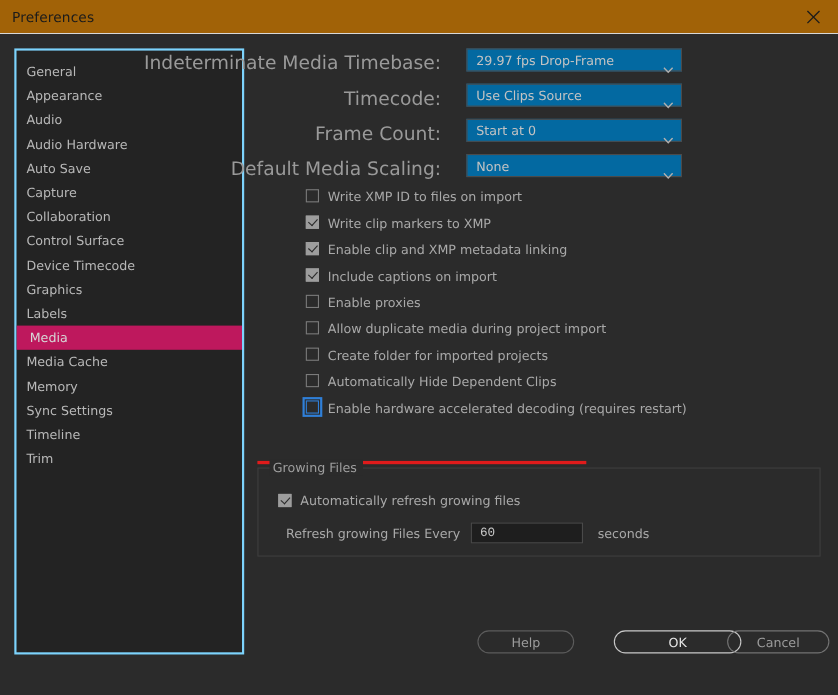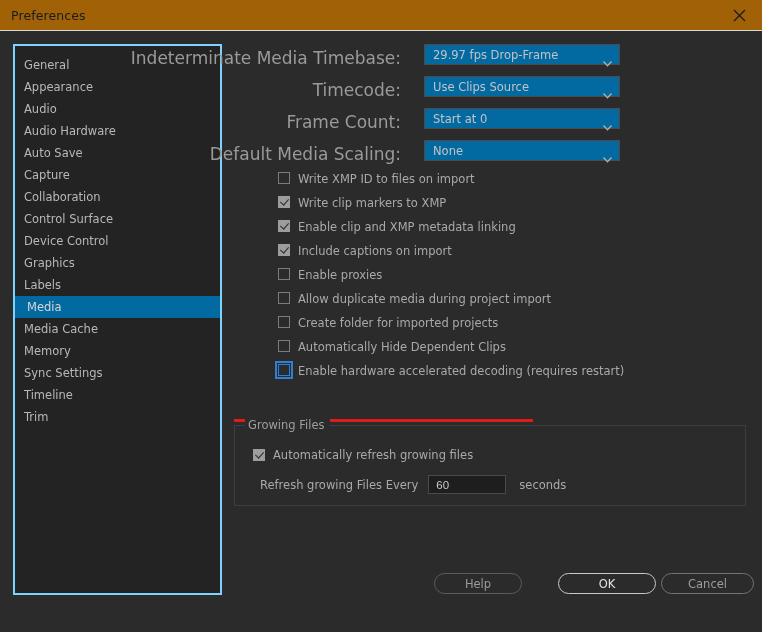--- a/index.html
+++ b/index.html
@@ -72,21 +72,21 @@
     height: 22px;
     line-height: 22px;
     padding-left: 9px;
     font-size: 11.5px;
     color: #b8b8b8;
     white-space: nowrap;
     cursor: default;
   }
   .side-item.first { margin-top: 8px; }
   .side-item.selected {
-    background: #0369a1;
+    background: #be185d;
     color: #d6d6d6;
     padding-left: 12px;
   }
 
   
   .pane {
     position: absolute;
     left: 234px;
     top: 13px;
     width: 515px;
@@ -221,28 +221,28 @@
     top: 49px;
     display: flex;
     align-items: center;
   }
   .refresh-label {
     font-size: 11.5px;
     color: #a9a9a9;
     margin-right: 10px;
   }
   .num-input {
-    width: 78px;
+    width: 102px;
     height: 19px;
     background: #1e1e1e;
     border: 1px solid #4a4a4a;
     box-sizing: border-box;
     color: #c8c8c8;
     font-size: 11.5px;
-    font-family: Liberation Sans, sans-serif;
+    font-family: Liberation Mono, monospace;
     padding: 0 0 0 7px;
     outline: none;
   }
   .seconds-label {
     font-size: 11.5px;
     color: #a9a9a9;
     margin-left: 13px;
   }
 
   
@@ -268,21 +268,21 @@
     font-family: inherit;
   }
   .btn-help {
     left: 434px;
     width: 88px;
     border: 1px solid #5c5c5c;
     color: #9c9c9c;
   }
   .btn-ok {
     left: 558px;
-    width: 98px;
+    width: 116px;
     border: 1px solid #c9c9c9;
     color: #e4e4e4;
   }
   .btn-cancel {
     left: 661px;
     width: 93px;
     border: 1px solid #737373;
     color: #9c9c9c;
   }
 </style>
@@ -303,21 +303,21 @@
 
   <div class="sidebar" id="sidebar">
       <div class="side-item first">General</div>
       <div class="side-item">Appearance</div>
       <div class="side-item">Audio</div>
       <div class="side-item">Audio Hardware</div>
       <div class="side-item">Auto Save</div>
       <div class="side-item">Capture</div>
       <div class="side-item">Collaboration</div>
       <div class="side-item">Control Surface</div>
-      <div class="side-item">Device Control</div>
+      <div class="side-item">Device Timecode</div>
       <div class="side-item">Graphics</div>
       <div class="side-item">Labels</div>
       <div class="side-item selected">Media</div>
       <div class="side-item">Media Cache</div>
       <div class="side-item">Memory</div>
       <div class="side-item">Sync Settings</div>
       <div class="side-item">Timeline</div>
       <div class="side-item">Trim</div>
     </div>
 

